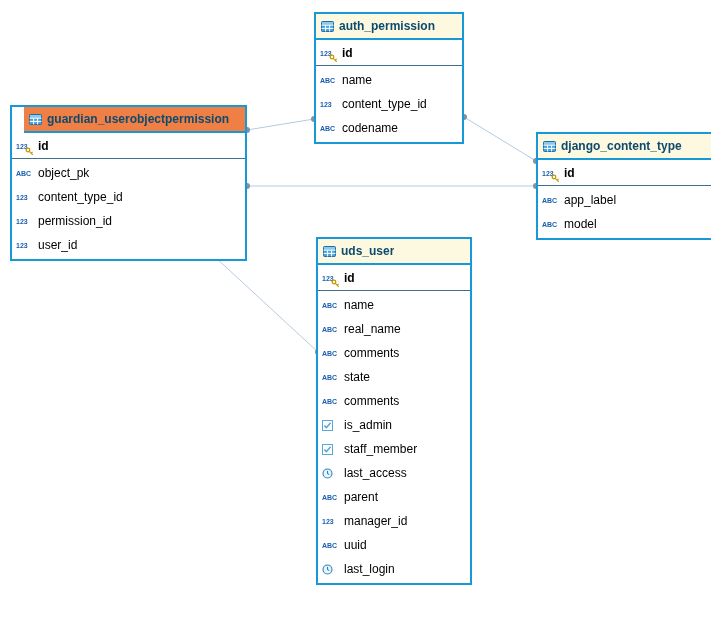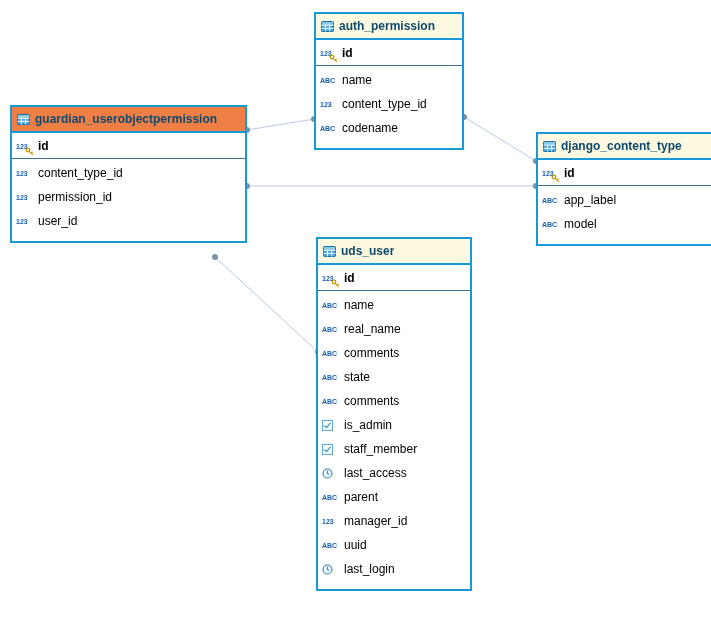--- a/index.html
+++ b/index.html
@@ -14,25 +14,25 @@
   .tbl {
     position: absolute; z-index: 1; box-sizing: border-box;
     background: #ffffff; border: 2px solid var(--c-border, #1799d6);
   }
   .tbl-head {
     box-sizing: border-box; height: 26px;
     display: flex; align-items: center; gap: 5px; padding: 0 5px;
     background: var(--c-header, #fdf8e0);
     border-bottom: 2px solid var(--c-border, #1799d6);
   }
-  .tbl-head.selected { background: var(--c-selected, #f07f46); }
+  .tbl-head.selected { background: var(--c-selected, #f07f46); margin-left: 12px; }
   .tbl-name { font-size: 12px; font-weight: bold; color: #0c4a6e; white-space: nowrap; overflow: hidden; }
   .tbl-icon { display: inline-flex; line-height: 0; flex: none; }
 
-  .tbl-rows { padding: 1px 0 8px 0; }
+  .tbl-rows { padding: 1px 0 2px 0; }
   .trow {
     display: flex; align-items: center; gap: 4px; height: 24px; padding: 0 4px;
     font-size: 12px; color: #000; white-space: nowrap; background: #fff;
   }
   .trow.pk { font-weight: bold; border-bottom: 1px solid var(--c-sep, #406e8e); margin-bottom: 2px; }
 
   .ci {
     position: relative; width: 18px; min-width: 18px; height: 14px;
     display: inline-flex; align-items: center; justify-content: flex-start;
     font-size: 7px; font-weight: bold; color: var(--c-icon, #1b5fae);
@@ -122,20 +122,24 @@
     </header>
     <div class="tbl-rows">
         <div class="trow pk">
           <span class="ci ci-numeric">123<span class="pk-key"><svg width="9" height="9" viewBox="0 0 9 9">
                 <circle cx="3" cy="3" r="1.8" fill="none" stroke="#c99700" stroke-width="1.3"></circle>
                 <path d="M4.3 4.3 L7.8 7.8 M6.2 6.2 L7.6 4.8" stroke="#c99700" stroke-width="1.2" fill="none"></path>
               </svg></span></span>
           <span class="col-name">id</span>
         </div>
         <div class="trow">
+          <span class="ci ci-text">ABC</span>
+          <span class="col-name">object_pk</span>
+        </div>
+        <div class="trow">
           <span class="ci ci-numeric">123</span>
           <span class="col-name">content_type_id</span>
         </div>
         <div class="trow">
           <span class="ci ci-numeric">123</span>
           <span class="col-name">permission_id</span>
         </div>
         <div class="trow">
           <span class="ci ci-numeric">123</span>
           <span class="col-name">user_id</span>

